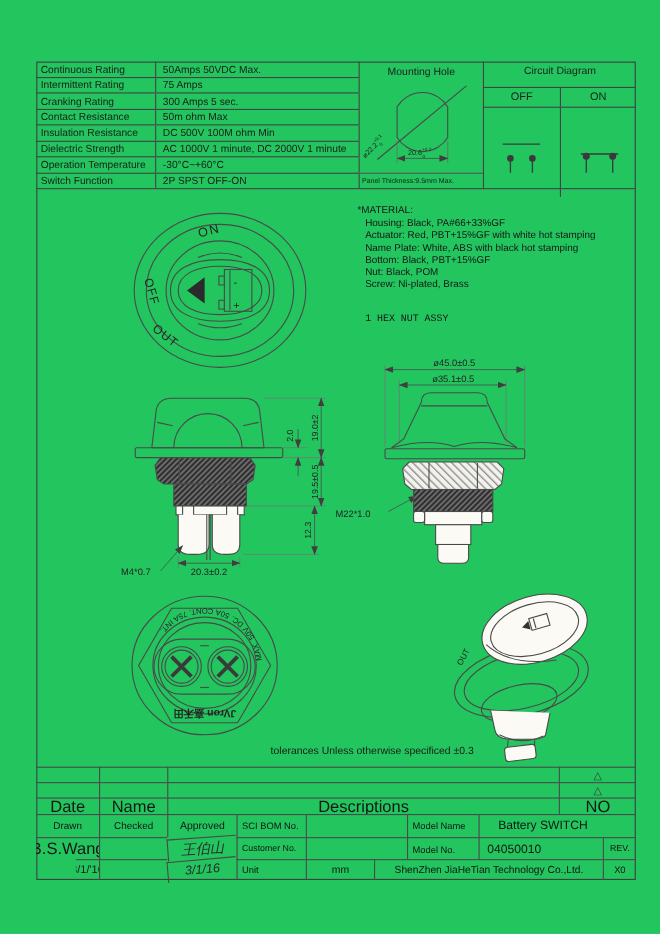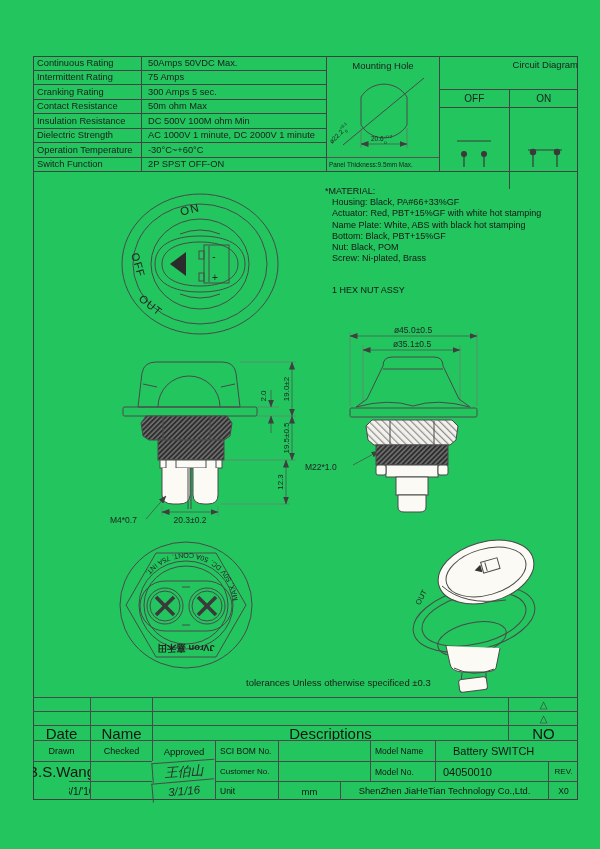--- a/index.html
+++ b/index.html
@@ -22,34 +22,34 @@
   .mounting { position:absolute; left:327px; top:56px; width:113px; height:116px;
               border-right:1px solid #444; border-bottom:1px solid #444; }
   .mounting-title { height:15px; font-size:9.5px; text-align:center; padding-top:4px; color:#1d1d1d; }
   .panel-note { position:absolute; left:0; bottom:0; width:100%; height:14px;
                 border-top:1px solid #555; font-size:6.4px; padding:3px 0 0 2px;
                 color:#1d1d1d; white-space:nowrap; }
 
   
   .circuit { position:absolute; left:440px; top:56px; width:138px; height:116px;
              border-bottom:1px solid #444; }
-  .circuit-title { height:34px; border-bottom:1px solid #444; font-size:9.5px;
-                   text-align:right; padding-top:3px; color:#1d1d1d; }
+  .circuit-title { height:24px; border-bottom:1px solid #444; font-size:9.5px;
+                   text-align:center; padding-top:3px; color:#1d1d1d; }
   .circuit-states { display:flex; height:18px; border-bottom:1px solid #444; }
   .circuit-states div { flex:1; font-size:10px; text-align:center; padding-top:3px; color:#1d1d1d; }
   .circuit-states div:first-child { border-right:1px solid #444; }
   .circuit-syms { display:flex; height:81px; }
   .circuit-syms .half { flex:1; display:flex; align-items:center; justify-content:center; }
   .circuit-syms .half:first-child { border-right:1px solid #444; }
 
   
   .material { position:absolute; left:325px; top:186px; width:252px; font-size:9px;
               color:#161616; line-height:11.2px; }
   .material .ln { margin-left:7px; white-space:nowrap; }
-  .material .note { margin-left:7px; margin-top:21px; }
+  .material .note { margin-left:7px; margin-top:21px;font-family:Liberation Mono, monospace; }
 
   .tol-note { position:absolute; left:246px; top:677px; font-size:9.5px; color:#1b1b1b; }
 
   
   svg { position:absolute; overflow:visible; }
   svg text { fill:#232323; font-family:"Liberation Sans", sans-serif; }
   .sv-top  { left:112px; top:188px; }
   .sv-s1   { left:100px; top:338px; }
   .sv-s2   { left:300px; top:318px; }
   .sv-bot  { left:112px; top:537px; }

